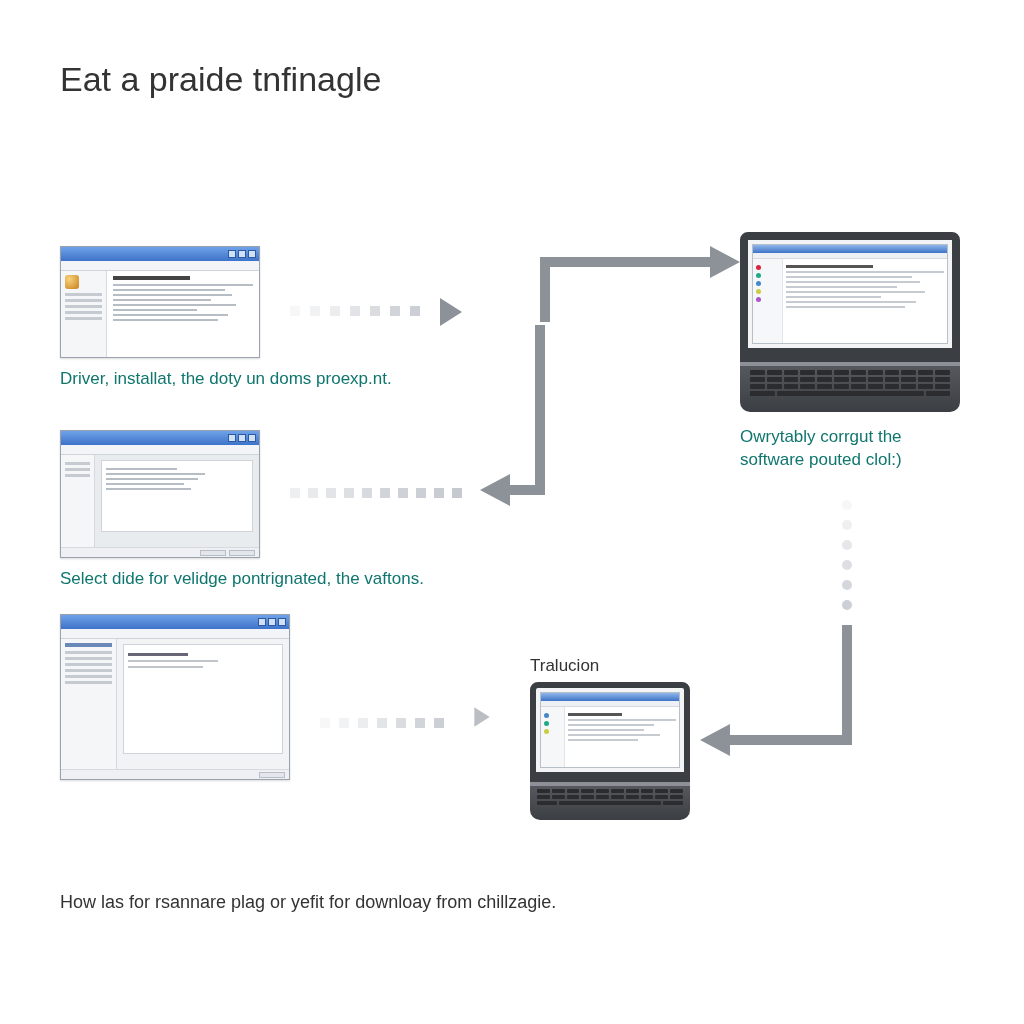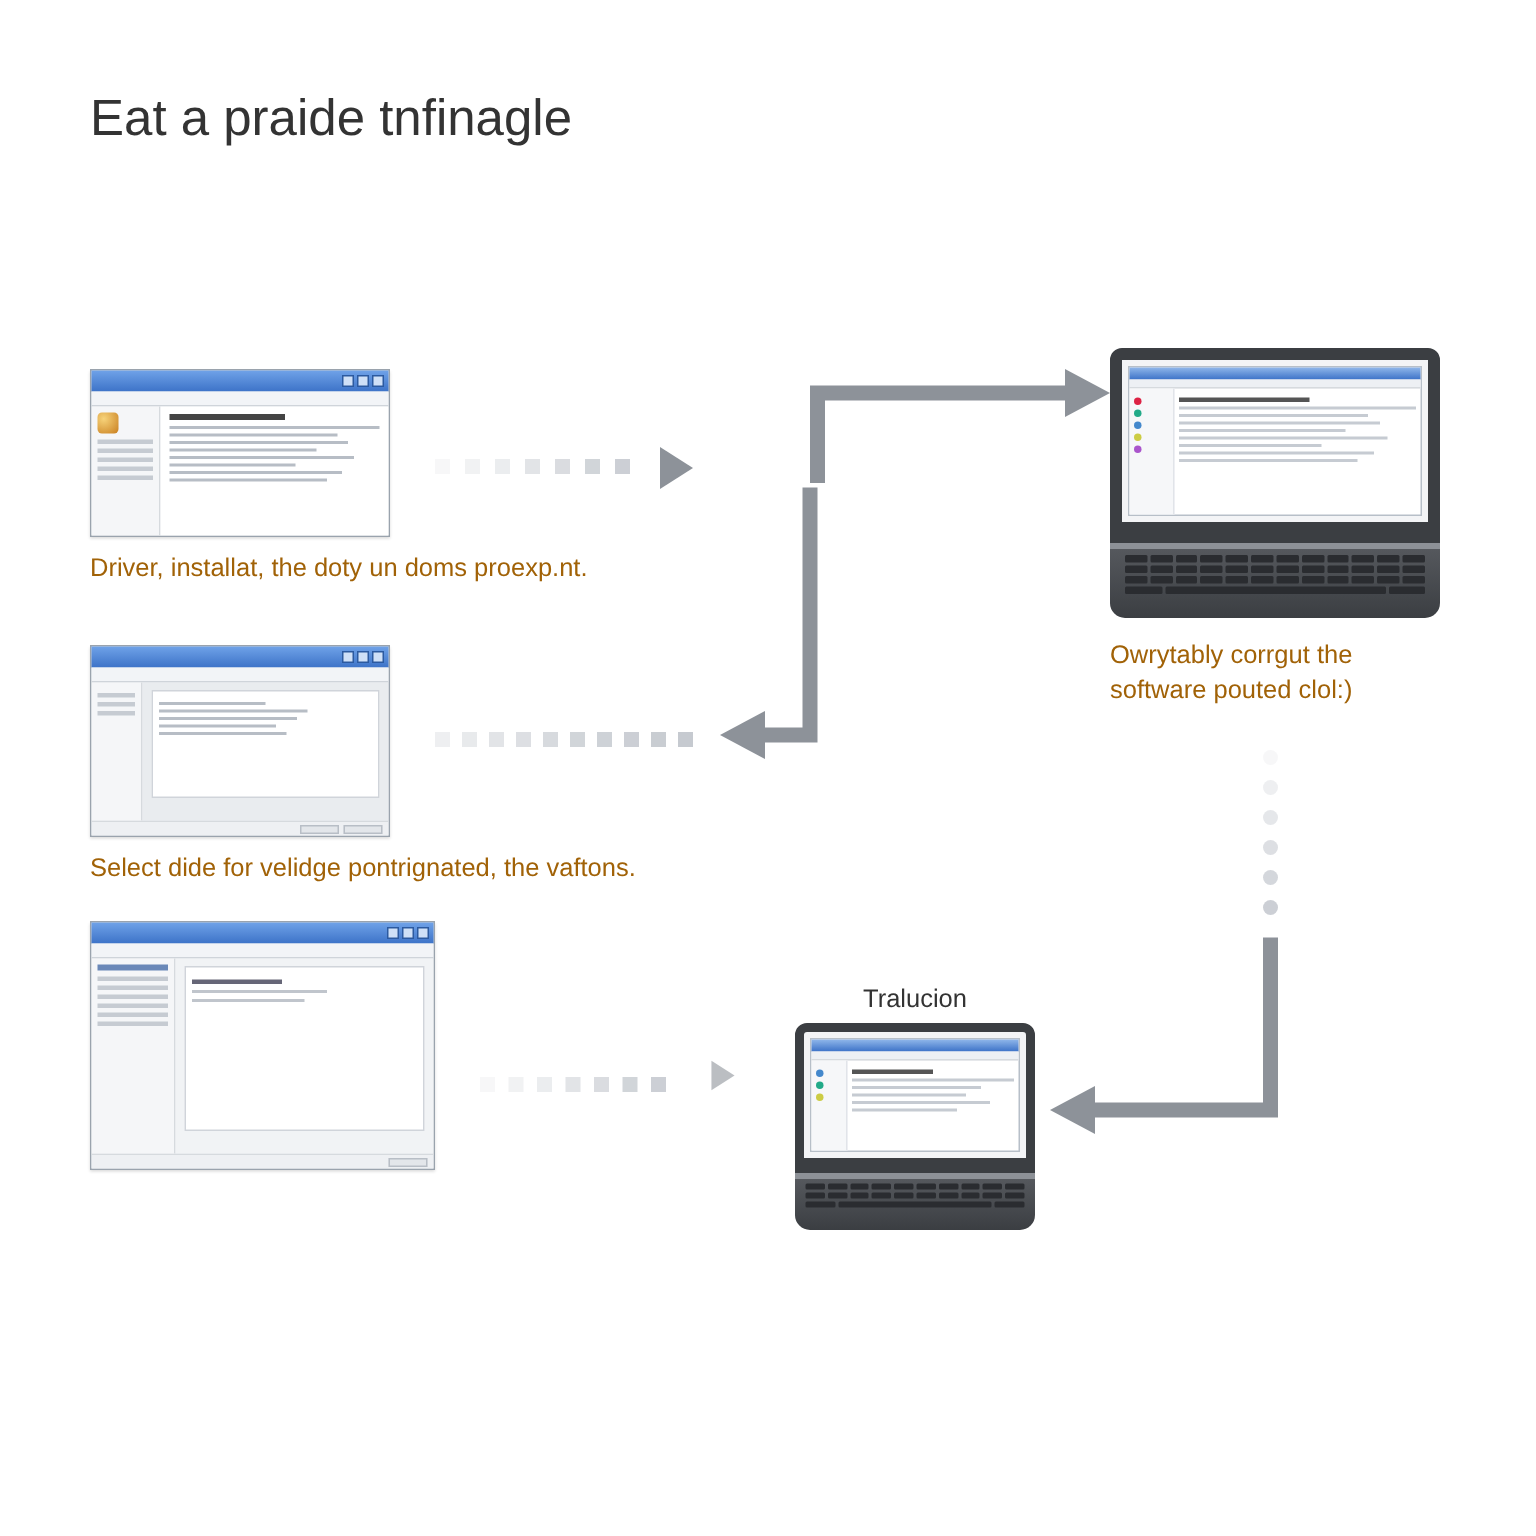--- a/index.html
+++ b/index.html
@@ -1,20 +1,20 @@
 <!DOCTYPE html>
 <html><head>
 <meta charset="utf-8">
 <style>
   * { box-sizing: border-box; margin: 0; padding: 0; }
   html, body { width: 1024px; height: 1024px; background: #fff; font-family: "Segoe UI", Arial, sans-serif; color: #333; }
   .page { padding: 60px 60px 28px 60px; position: relative; width: 840px; height: 1024px; }
   h1 { font-size: 34px; font-weight: 400; color: #333; margin-bottom: 34px; }
   .intro { font-size: 19px; line-height: 1.45; color: #333; margin-bottom: 34px; max-width: 780px; }
-  .step-caption { font-size: 17px; color: #a16207; margin-top: 10px; line-height: 1.35; }
+  .step-caption { font-size: 17px; color: #0f766e; margin-top: 10px; line-height: 1.35; }
   .footer-text { font-size: 18px; color: #333; margin-top: 32px; }
 
   
   .blk { position: absolute; }
 
   
   .thumb { width: 200px; border: 1px solid #9aa3ad; background: #e9edf0; box-shadow: 0 1px 2px rgba(0,0,0,0.15); }
   .thumb .titlebar { height: 14px; background: linear-gradient(#6fa2e8, #3d73c8); display:flex; justify-content:flex-end; align-items:center; padding:0 3px; gap:2px;}
   .thumb .titlebar span{ width:8px;height:8px;background:#cfe0f7;border:1px solid #2c5aa0;}
   .thumb .menubar { height: 10px; background: #f2f4f7; border-bottom:1px solid #cfd4da;}
@@ -322,21 +322,21 @@
       <span></span>
       <span></span>
       <span></span>
       <span></span>
       <span></span>
       <span></span>
   </div>
   <div class="tri down" style="left:468px; top:706px; transform:rotate(-90deg) scale(0.7); opacity:.6"></div>
 
   <div class="blk" style="left:530px; top:656px;">
-    <div class="small-label" style="text-align:center;width:160px;margin-bottom:6px;">Tralucion</div>
+    <div class="small-label" style="width:160px;margin-bottom:6px;">Tralucion</div>
     <div class="laptop small">
       <div class="screen">
         <div class="win">
           <div class="wtb"></div>
             <div class="wmenu"></div>
           <div class="wbody">
             <div class="wside" style="width:24px">
               <div class="dot" style="background:#48c"></div>
               <div class="dot" style="background:#2a8"></div>
               <div class="dot" style="background:#cc4"></div>
@@ -385,14 +385,15 @@
           </div>
       </div>
     </div>
   </div>
 
   <svg class="flow" style="left:700px; top:620px;" width="170" height="140">
     <path class="shaft" d="M147 5 L147 120 L30 120"></path>
     <polygon class="head" points="30,104 30,136 0,120"></polygon>
   </svg>
 
+  <div class="blk footer-text" style="left:60px; top:860px; width:800px;">How las for rsannare plag or yefit for downloay from chillzagie.</div>
 
 </div>
 
 </body></html>

